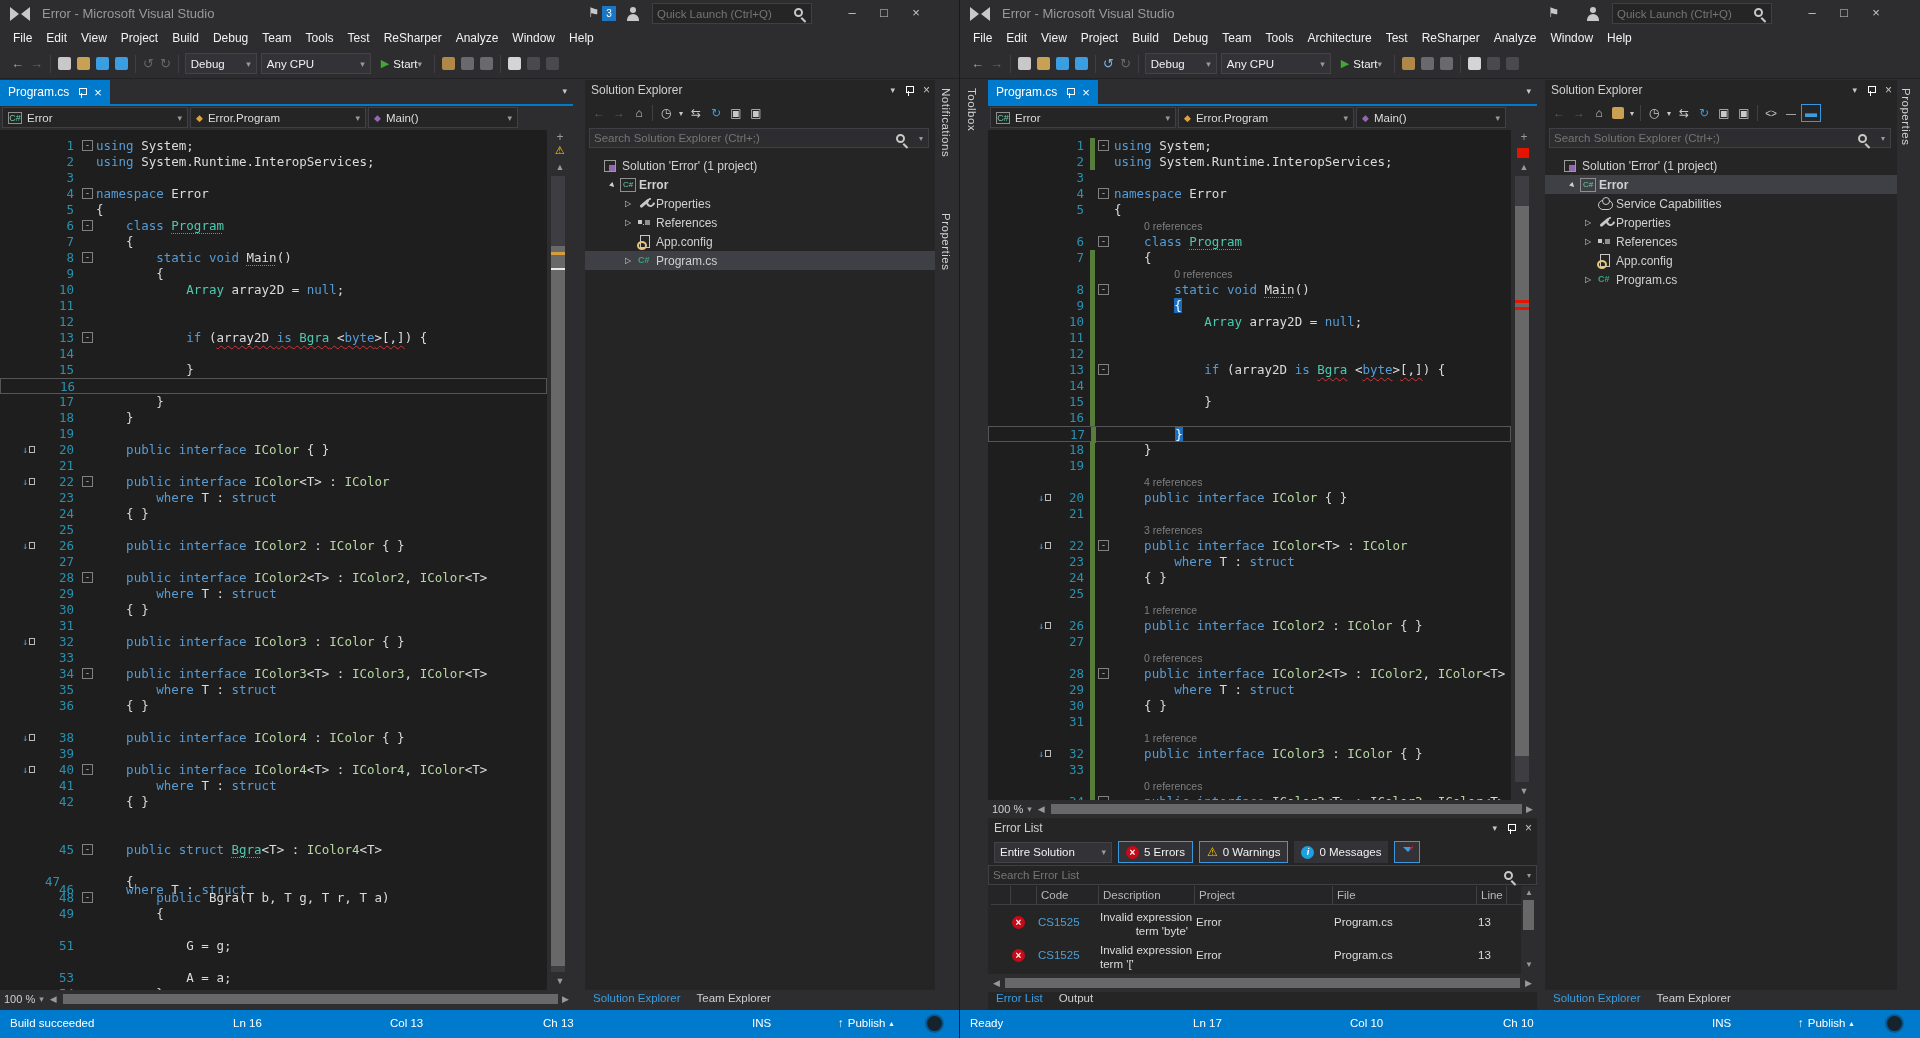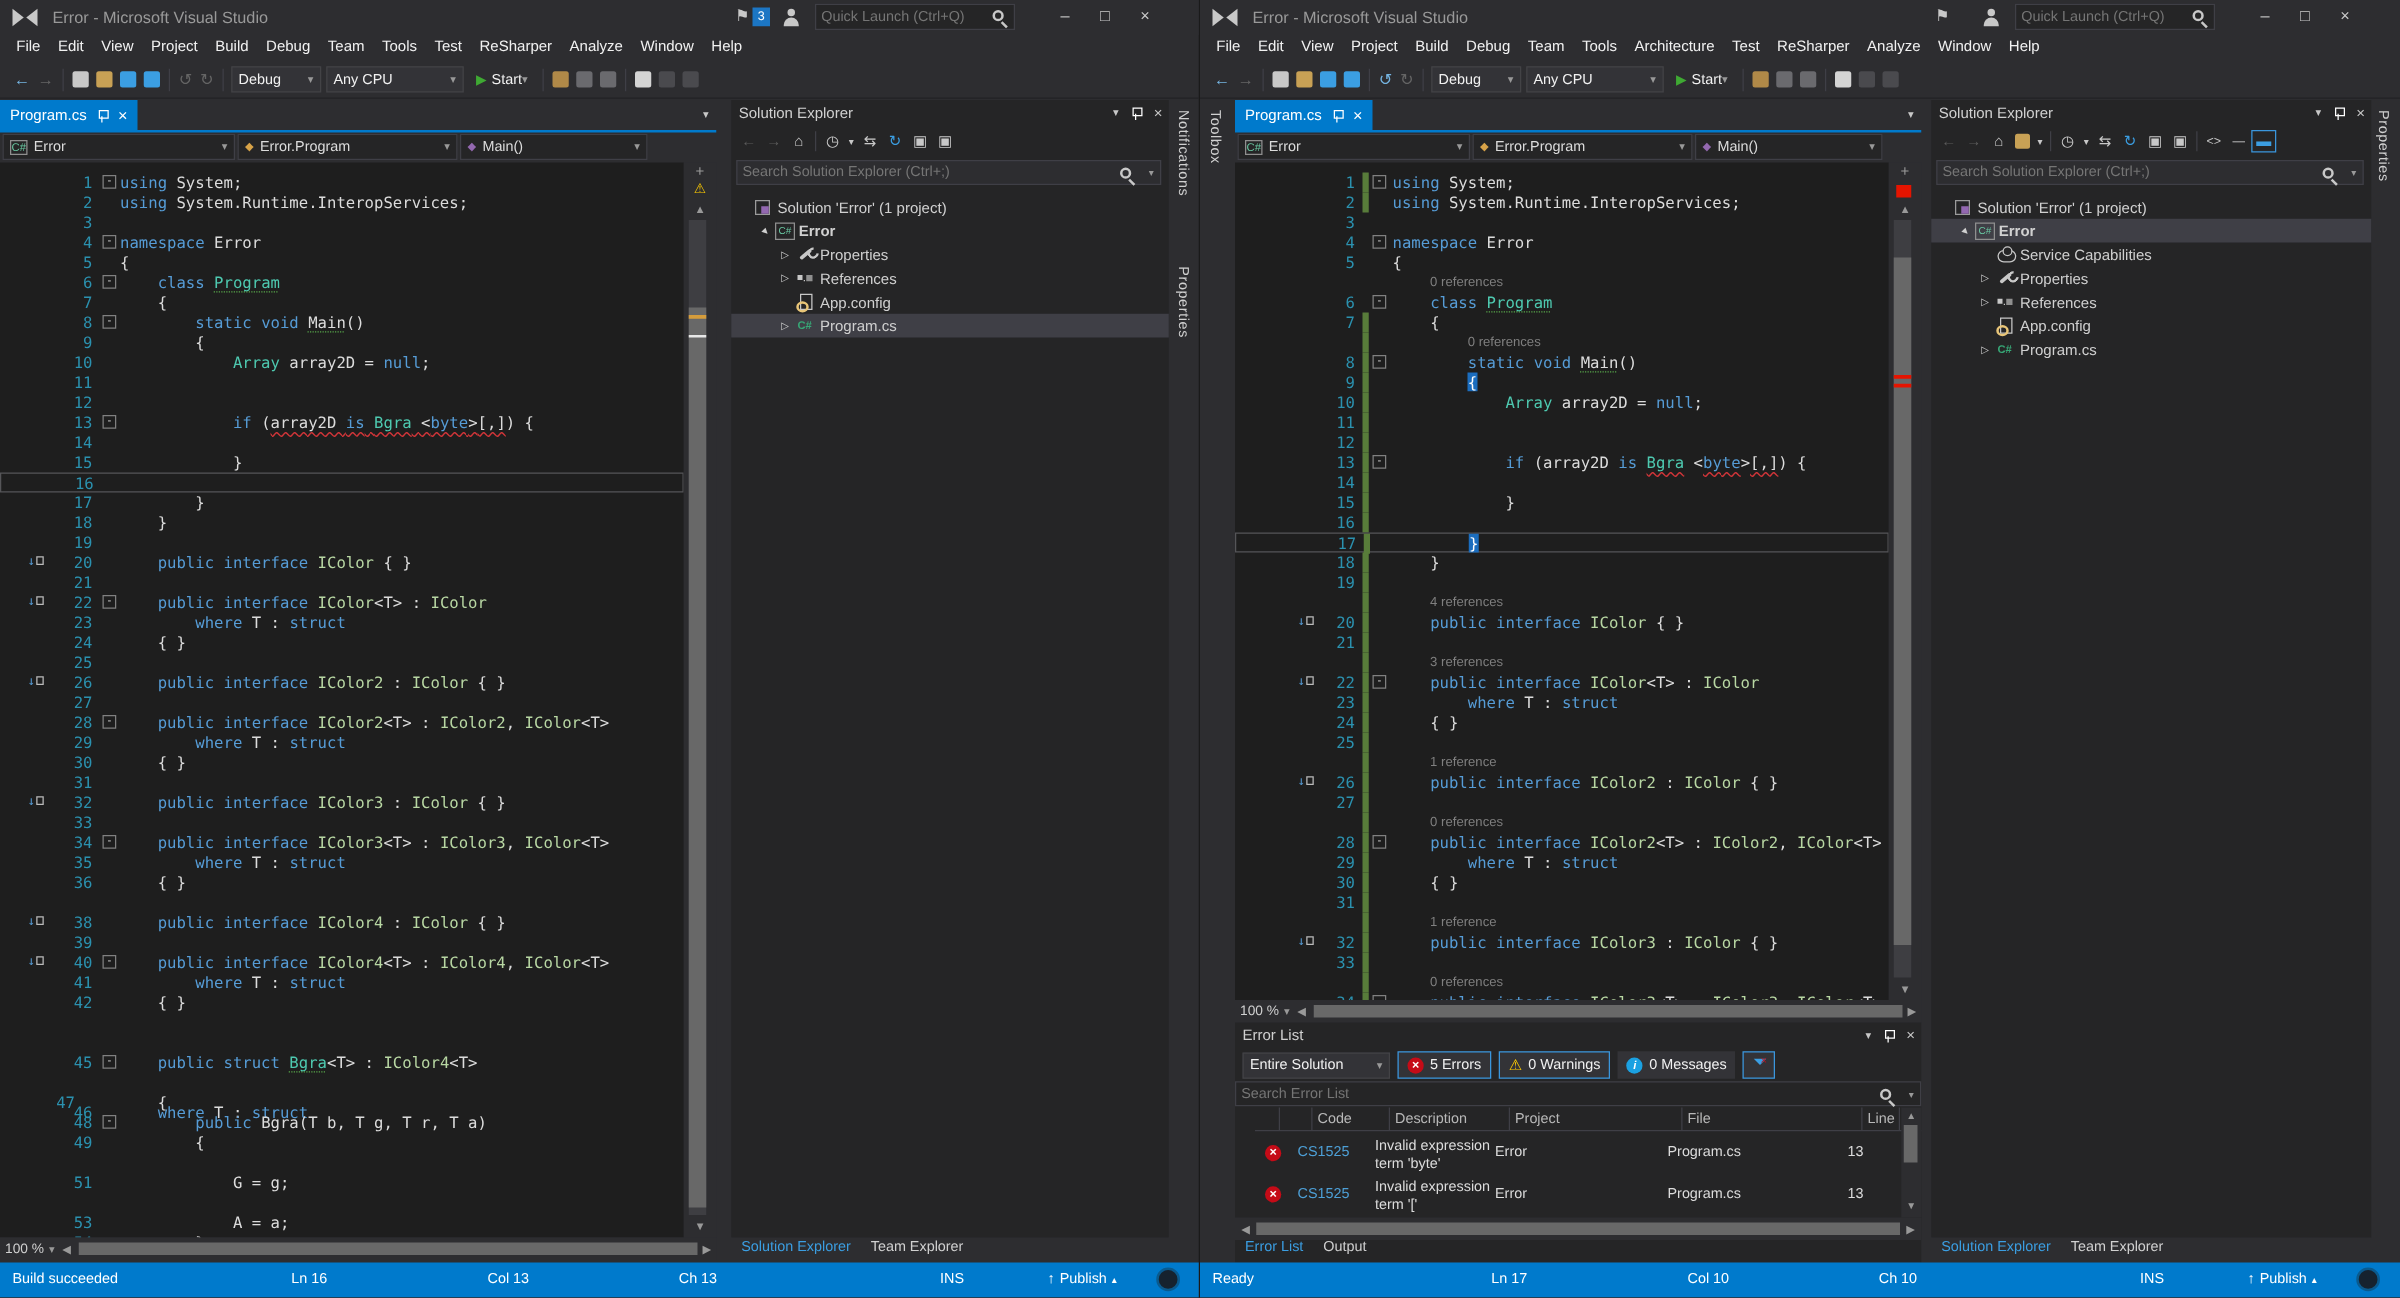--- a/index.html
+++ b/index.html
@@ -618,36 +618,36 @@
         </div>
         <div class="el-btn bord" style="width: 26px; justify-content: center;">
           <div class="funnel"></div>
         </div>
       </div>
       <div class="srchbox" style="left: 0px; top: 47px; width: 549px; background: rgb(37, 37, 38);">
         <input placeholder="Search Error List" style="">
         <div class="icon-mag" style="position: relative; margin-right: 14px;"></div>
         <span style="color: rgb(153, 153, 153); font-size: 8px; margin-right: 5px;">▾</span>
       </div>
-      <div class="gridhead" style="left: 16px; top: 68px; width: 533px;">
+      <div class="gridhead" style="left: 3px; top: 68px; width: 533px;">
         <div class="ghc" style="width: 20px;"></div>
         <div class="ghc" style="width: 26px;"></div>
         <span class="ghc" style="width: 62px;">Code</span>
         <span class="ghc" style="width: 96px;">Description</span>
         <span class="ghc" style="width: 138px;">Project</span>
         <span class="ghc" style="width: 144px;">File</span>
         <span class="ghc" style="width: 30px;">Line</span>
       </div>
       <div class="gridrow" style="left: 0px; top: 90px; width: 533px; height: 33px;">
         <div class="grc" style="width: 20px;"></div>
         <div class="grc" style="width: 26px; padding-top: 8px;"><span class="errcirc">×</span></div>
         <span class="grc codelink" style="width: 62px; padding-top: 8px;">CS1525</span>
         <div class="grc" style="width: 96px; line-height: 14px;">
           <span style="display: block;">Invalid expression</span>
-          <span style="display: block;">term 'byte'</span>
+          <span style="display: block; text-align: right;">term 'byte'</span>
         </div>
         <span class="grc" style="width: 138px; padding-top: 8px;">Error</span>
         <span class="grc" style="width: 144px; padding-top: 8px;">Program.cs</span>
         <span class="grc" style="width: 30px; padding-top: 8px;">13</span>
       </div>
       <div class="gridrow" style="left: 0px; top: 123px; width: 533px; height: 33px;">
         <div class="grc" style="width: 20px;"></div>
         <div class="grc" style="width: 26px; padding-top: 8px;"><span class="errcirc">×</span></div>
         <span class="grc codelink" style="width: 62px; padding-top: 8px;">CS1525</span>
         <div class="grc" style="width: 96px; line-height: 14px;">

